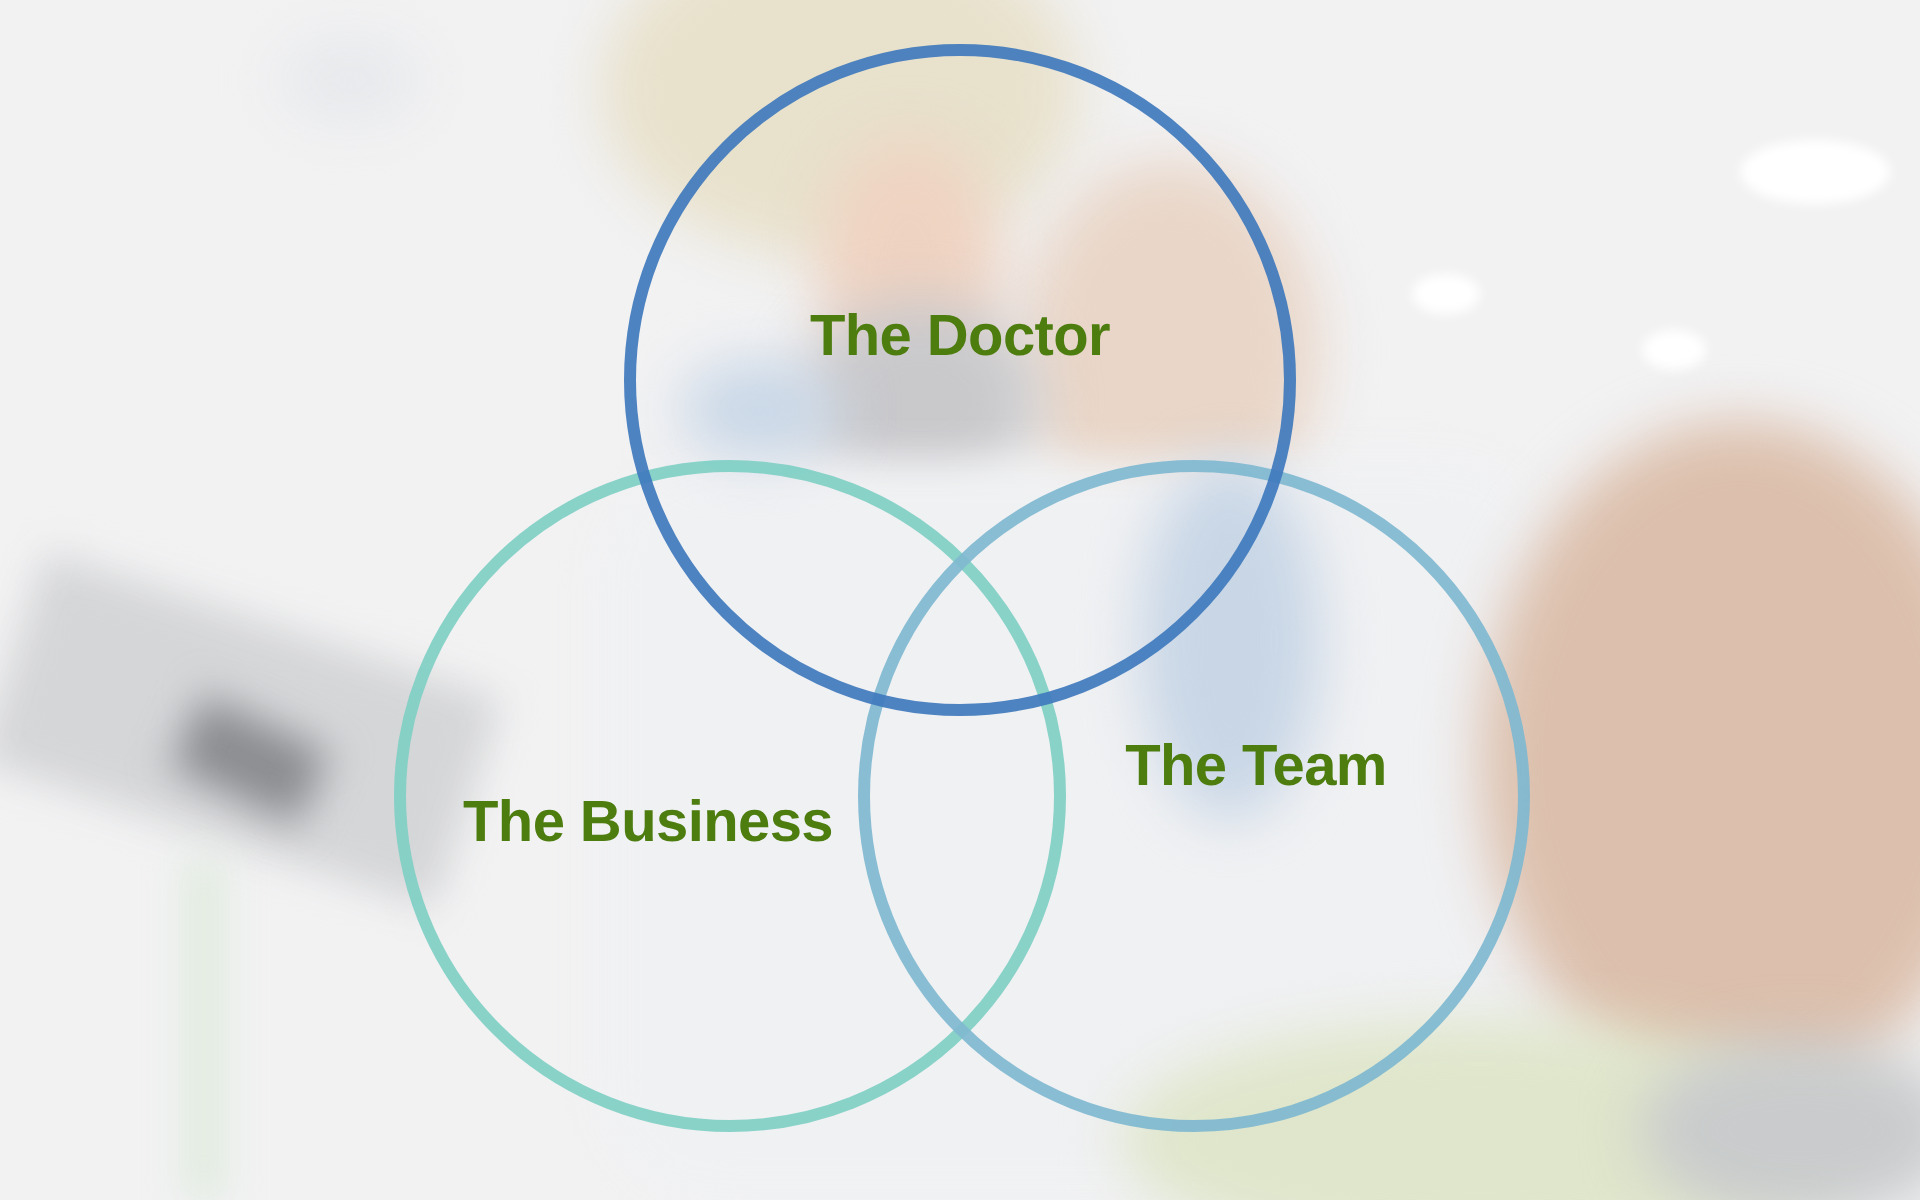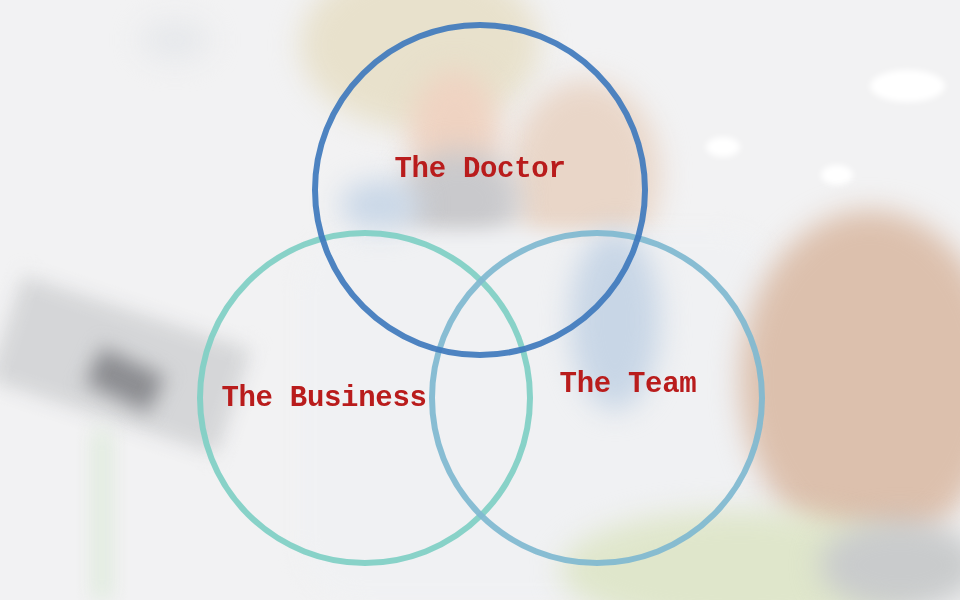--- a/index.html
+++ b/index.html
@@ -1,21 +1,21 @@
 <!DOCTYPE html>
 <html><head>
 <meta charset="utf-8">
 <style>
   html, body { margin:0; padding:0; }
   body { width:960px; height:600px; overflow:hidden; position:relative; background:#f2f2f3; font-family:"Liberation Sans", sans-serif; }
   .bg { position:absolute; inset:0; overflow:hidden; }
   .blob { position:absolute; border-radius:50%; filter:blur(14px); }
   .rect { position:absolute; filter:blur(10px); }
   svg.venn { position:absolute; left:0; top:0; }
-  .label { position:absolute; font-weight:bold; font-size:29px; color:#b91c1c; white-space:nowrap; transform:translate(-50%,-50%); letter-spacing:-0.3px;font-family:Liberation Mono, monospace; }
+  .label { position:absolute; font-weight:bold; font-size:29px; color:#4d7c0f; white-space:nowrap; transform:translate(-50%,-50%); letter-spacing:-0.3px; }
 </style>
 </head>
 <body>
 
 <div class="bg">
 
   <div class="blob" style="left:300px;top:-40px;width:240px;height:170px;background:#e8e1cc;"></div>
   <div class="blob" style="left:870px;top:70px;width:75px;height:32px;background:#ffffff;filter:blur(3px);"></div>
   <div class="blob" style="left:706px;top:137px;width:34px;height:20px;background:#ffffff;filter:blur(3px);"></div>
   <div class="blob" style="left:821px;top:165px;width:32px;height:20px;background:#ffffff;filter:blur(3px);"></div>
@@ -37,14 +37,14 @@
   <div class="rect" style="left:95px;top:430px;width:14px;height:170px;background:#d9e8d6;"></div>
 </div>
 
 <svg class="venn" width="960" height="600">
   <circle id="c-business" fill="none" stroke-width="6" cx="365" cy="398" r="165" stroke="#7fcfc4" stroke-opacity="0.92"></circle>
   <circle id="c-team" fill="none" stroke-width="6" cx="597" cy="398" r="165" stroke="#7fb8d0" stroke-opacity="0.92"></circle>
   <circle id="c-doctor" fill="none" stroke-width="6" cx="480" cy="190" r="165" stroke="#3f7abd" stroke-opacity="0.92"></circle>
 </svg>
 
 <div class="label" id="l-doctor" style="left: 480px; top: 169px;">The Doctor</div>
-<div class="label" id="l-business" style="left: 324px; top: 398px;">The Business</div>
+<div class="label" id="l-business" style="left: 324px; top: 412px;">The Business</div>
 <div class="label" id="l-team" style="left: 628px; top: 384px;">The Team</div>
 
 </body></html>

